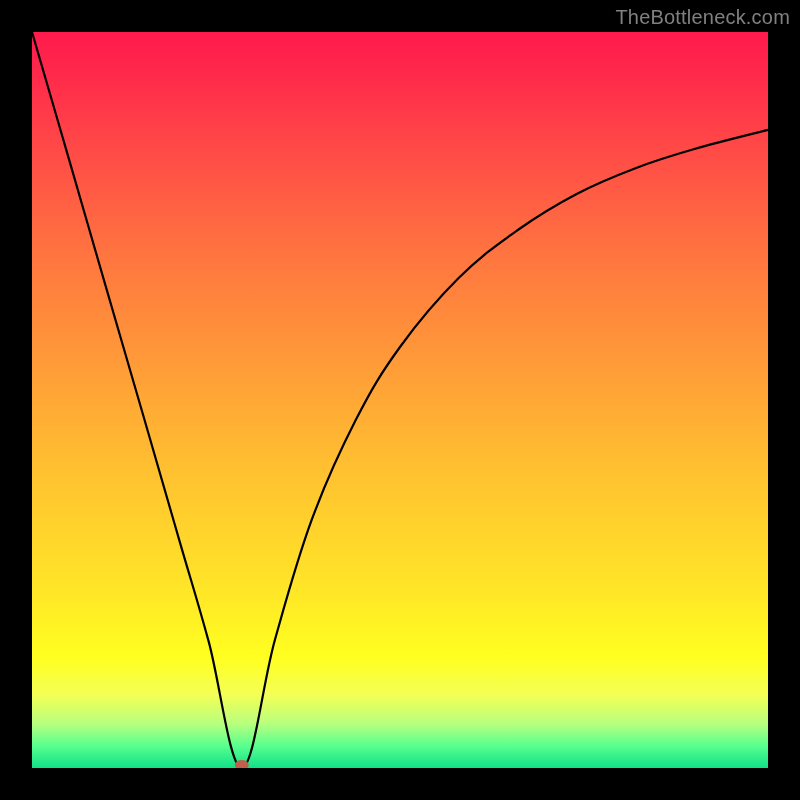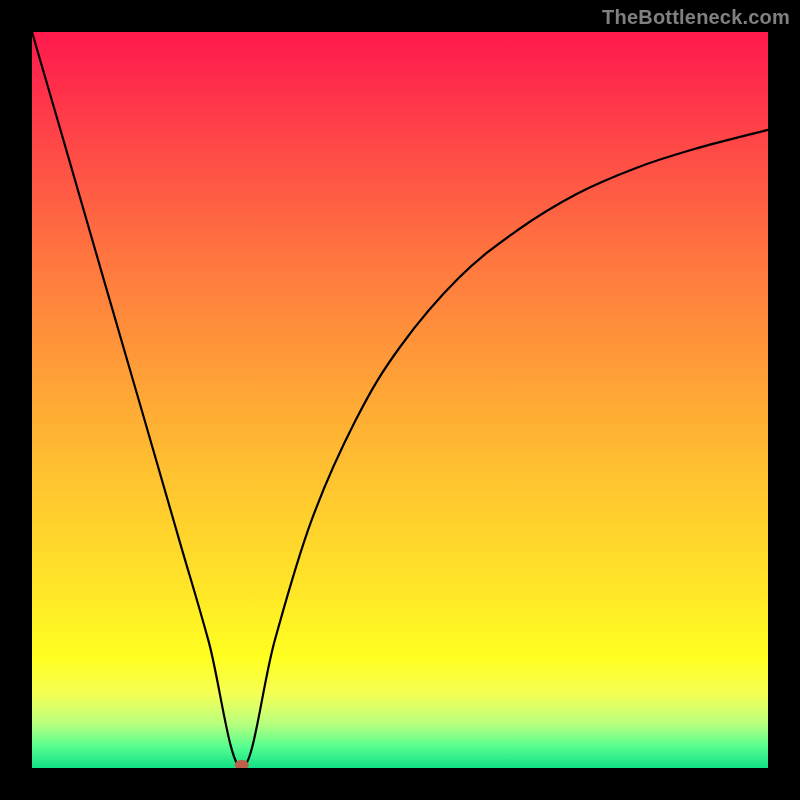--- a/index.html
+++ b/index.html
@@ -37,21 +37,21 @@
   }
   .curve-svg path { fill: none; stroke: #000; stroke-width: 2.2; }
   .dot { fill: #c0604c; }
 
   .watermark {
     position: absolute;
     top: 6px;
     right: 10px;
     color: #808080;
     font-size: 20px;
-    font-weight: 700;
+    font-weight: 400;
     letter-spacing: 0.2px;
     user-select: none;
   }
 </style>
 </head>
 <body>
 
 <div class="frame">
   <svg class="curve-svg" viewBox="0 0 736 736" preserveAspectRatio="none">
     <path id="curve-path" d="M 0.00 0.00 C 6.62 22.79, 23.55 80.89, 36.80 126.59 C 50.05 172.30, 60.35 208.21, 73.60 253.92 C 86.85 299.63, 97.15 334.81, 110.40 380.51 C 123.65 426.22, 135.28 466.64, 147.20 507.84 C 159.12 549.04, 165.38 568.34, 176.64 609.41 C 187.90 650.48, 197.84 736.26, 209.76 736.00 C 221.68 735.74, 230.29 652.58, 242.88 607.94 C 255.47 563.29, 265.11 527.58, 279.68 487.97 C 294.25 448.36, 307.94 419.00, 323.84 387.87 C 339.74 356.74, 349.45 340.58, 368.00 315.01 C 386.55 289.44, 405.68 266.89, 426.88 245.82 C 448.08 224.76, 464.56 213.09, 485.76 197.98 C 506.96 182.88, 523.44 173.05, 544.64 161.92 C 565.84 150.79, 582.32 144.24, 603.52 136.16 C 624.72 128.08, 638.55 123.91, 662.40 117.02 C 686.25 110.14, 722.75 101.33, 736.00 97.89"></path>

